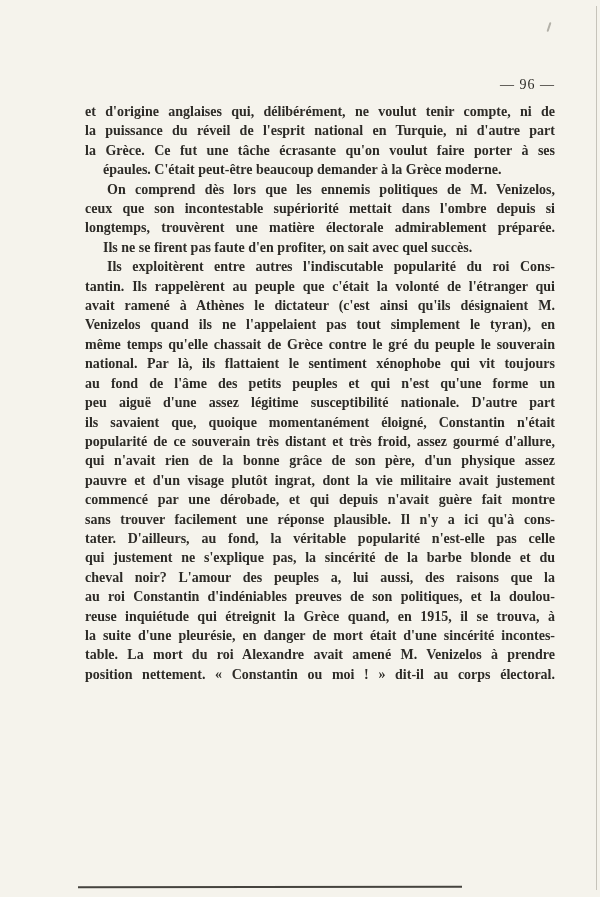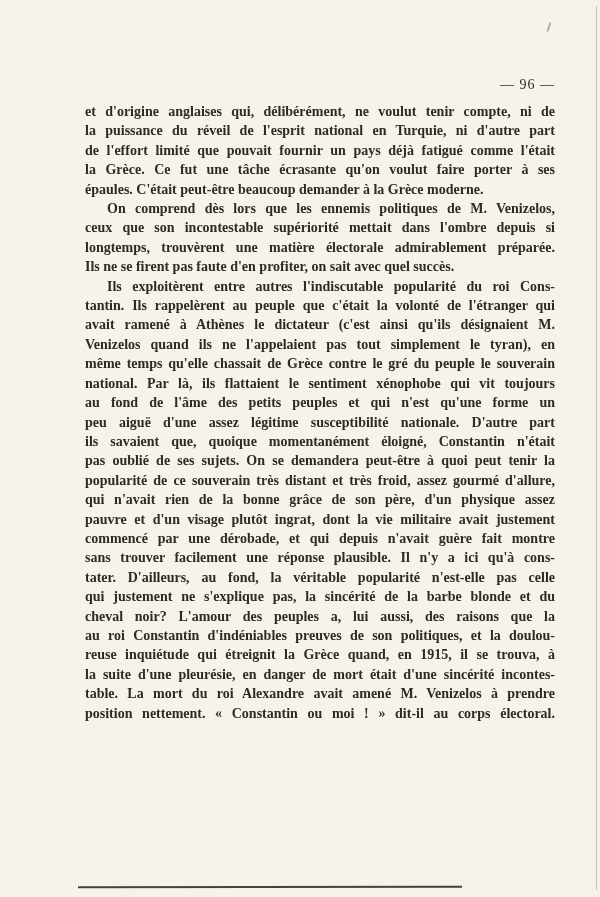--- a/index.html
+++ b/index.html
@@ -25,21 +25,21 @@
     left:85px; top:102px; width:470px;
     font-size:14px;
     line-height:19.4px;
     font-weight:bold;
   }
   .paragraph { margin:0; }
   .line {
     text-align:justify;
     text-align-last:justify;
   }
-  .line.last { text-align-last:left; }
+  .line.last { text-align-last:left;margin-left:18px; }
   .paragraph.indented .line:first-child { text-indent:22px; }
 
   
   .artifact-bottom-line {
     position:absolute;
     left:78px; top:886px;
     width:384px; height:2px;
     background:#45433e;
     transform:rotate(-0.1deg);
   }
@@ -62,41 +62,39 @@
 </head>
 <body>
 
 <div class="page">
   <div class="page-number">— 96 —</div>
 
   <div class="text-block">
       <div class="paragraph">
         <div class="line">et d'origine anglaises qui, délibérément, ne voulut tenir compte, ni de</div>
         <div class="line">la puissance du réveil de l'esprit national en Turquie, ni d'autre part</div>
-        <div class="line">de l'effort limité que pouvait fournir un pays déjà fatigué comme l'était</div>
         <div class="line">la Grèce. Ce fut une tâche écrasante qu'on voulut faire porter à ses</div>
         <div class="line last">épaules. C'était peut-être beaucoup demander à la Grèce moderne.</div>
       </div>
       <div class="paragraph indented">
         <div class="line">On comprend dès lors que les ennemis politiques de M. Venizelos,</div>
         <div class="line">ceux que son incontestable supériorité mettait dans l'ombre depuis si</div>
         <div class="line">longtemps, trouvèrent une matière électorale admirablement préparée.</div>
         <div class="line last">Ils ne se firent pas faute d'en profiter, on sait avec quel succès.</div>
       </div>
       <div class="paragraph indented">
         <div class="line">Ils exploitèrent entre autres l'indiscutable popularité du roi Cons-</div>
         <div class="line">tantin. Ils rappelèrent au peuple que c'était la volonté de l'étranger qui</div>
         <div class="line">avait ramené à Athènes le dictateur (c'est ainsi qu'ils désignaient M.</div>
         <div class="line">Venizelos quand ils ne l'appelaient pas tout simplement le tyran), en</div>
         <div class="line">même temps qu'elle chassait de Grèce contre le gré du peuple le souverain</div>
         <div class="line">national. Par là, ils flattaient le sentiment xénophobe qui vit toujours</div>
         <div class="line">au fond de l'âme des petits peuples et qui n'est qu'une forme un</div>
         <div class="line">peu aiguë d'une assez légitime susceptibilité nationale. D'autre part</div>
         <div class="line">ils savaient que, quoique momentanément éloigné, Constantin n'était</div>
-        <div class="line">pas oublié de ses sujets. On se demandera peut-être à quoi peut tenir la</div>
         <div class="line">popularité de ce souverain très distant et très froid, assez gourmé d'allure,</div>
         <div class="line">qui n'avait rien de la bonne grâce de son père, d'un physique assez</div>
         <div class="line">pauvre et d'un visage plutôt ingrat, dont la vie militaire avait justement</div>
         <div class="line">commencé par une dérobade, et qui depuis n'avait guère fait montre</div>
         <div class="line">sans trouver facilement une réponse plausible. Il n'y a ici qu'à cons-</div>
         <div class="line">tater. D'ailleurs, au fond, la véritable popularité n'est-elle pas celle</div>
         <div class="line">qui justement ne s'explique pas, la sincérité de la barbe blonde et du</div>
         <div class="line">cheval noir? L'amour des peuples a, lui aussi, des raisons que la</div>
         <div class="line">au roi Constantin d'indéniables preuves de son politiques, et la doulou-</div>
         <div class="line">reuse inquiétude qui étreignit la Grèce quand, en 1915, il se trouva, à</div>

